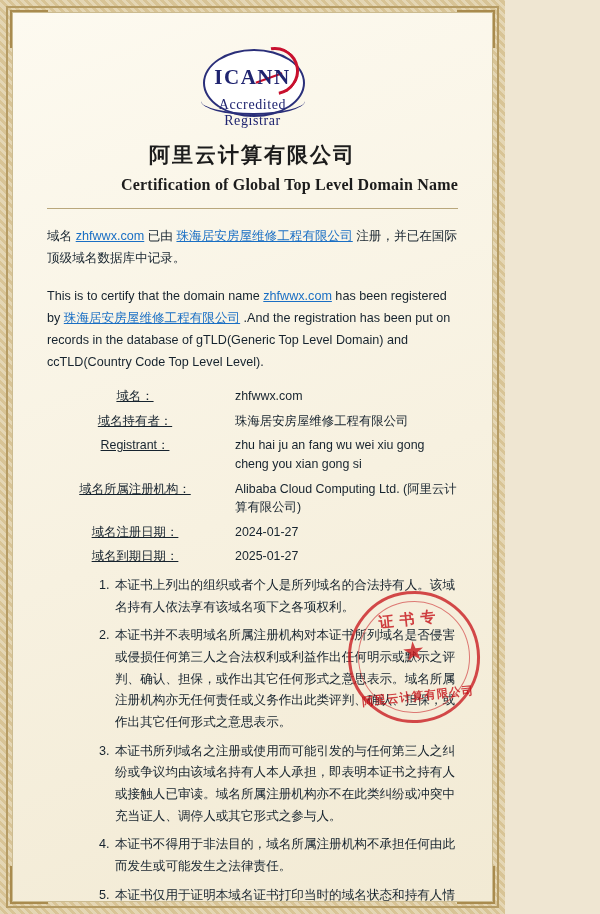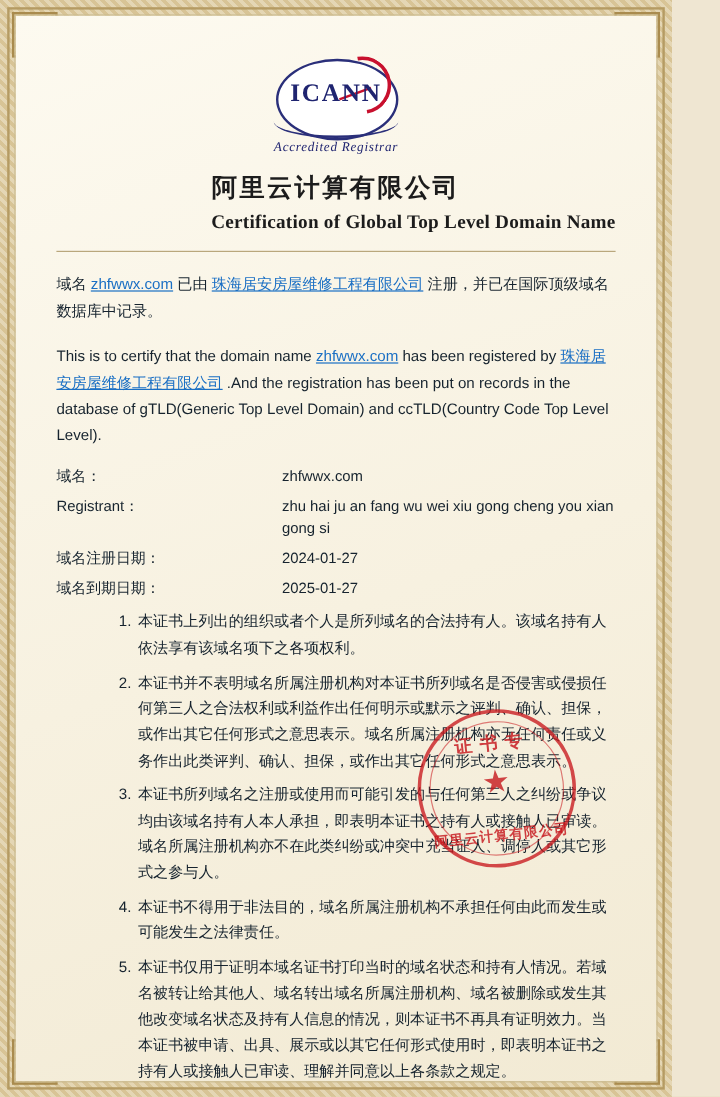--- a/index.html
+++ b/index.html
@@ -10,21 +10,21 @@
     width: 600px;
     height: 914px;
     background: #efe6d2;
     font-family: "Liberation Sans", sans-serif;
     overflow: hidden;
   }
 
   
   .page {
     position: relative;
-    width: 560px;
+    width: 505px;
     height: 914px;
     box-sizing: border-box;
     background:
       repeating-linear-gradient(45deg,
         #e4d6b4 0px, #e4d6b4 3px,
         #d8c496 3px, #d8c496 6px),
       #e0d2ae;
     padding: 12px;
   }
   .frame-outline {
@@ -108,22 +108,21 @@
     width: 28px; height: 2px;
     background: #c8102e;
     transform: rotate(-20deg);
   }
   .logo-arc-text {
     position: absolute;
     left: 0; right: 0;
     bottom: 4px;
     text-align: center;
     font-family: "Liberation Serif", serif;
-    font-size: 11px;
-    font-style: italic;
+    font-size: 14px;
     letter-spacing: 0.6px;
     color: #1f2470;
   }
   .logo-arc-line {
     position: absolute;
     left: 6px; right: 6px;
     bottom: 18px;
     height: 26px;
     border-bottom: 2px solid #2a2f7a;
     border-radius: 0 0 50% 50%;
@@ -182,23 +181,24 @@
   }
   .details td {
     font-size: 12.4px;
     color: #16232e;
     padding: 3px 0;
     vertical-align: top;
     line-height: 1.5;
   }
   .details td.lbl {
     width: 176px;
-    text-align: left;
+    text-align: center;
     padding-right: 12px;
     white-space: nowrap;
+    text-decoration: underline;
   }
   .details td.val {
     text-align: left;
   }
 
   
   .terms-heading {
     font-size: 12.6px;
     color: #16232e;
     margin: 14px 0 6px 0;
@@ -300,22 +300,30 @@
 
     <p class="para"><span>This is to certify that the domain name </span><span class="link">zhfwwx.com</span><span> has been registered by </span><span class="hl">珠海居安房屋维修工程有限公司</span><span> .And the registration has been put on records in the database of gTLD(Generic Top Level Domain) and ccTLD(Country Code Top Level Level).</span></p>
 
     <table class="details">
       <tbody>
           <tr>
         <td class="lbl">域名：</td>
         <td class="val">zhfwwx.com</td>
       </tr>
       <tr>
+        <td class="lbl">域名持有者：</td>
+        <td class="val">珠海居安房屋维修工程有限公司</td>
+      </tr>
+      <tr>
         <td class="lbl">Registrant：</td>
         <td class="val">zhu hai ju an fang wu wei xiu gong cheng you xian gong si</td>
+      </tr>
+      <tr>
+        <td class="lbl">域名所属注册机构：</td>
+        <td class="val">Alibaba Cloud Computing Ltd. (阿里云计算有限公司)</td>
       </tr>
       <tr>
         <td class="lbl">域名注册日期：</td>
         <td class="val">2024-01-27</td>
       </tr>
       <tr>
         <td class="lbl">域名到期日期：</td>
         <td class="val">2025-01-27</td>
       </tr>
     </tbody>

